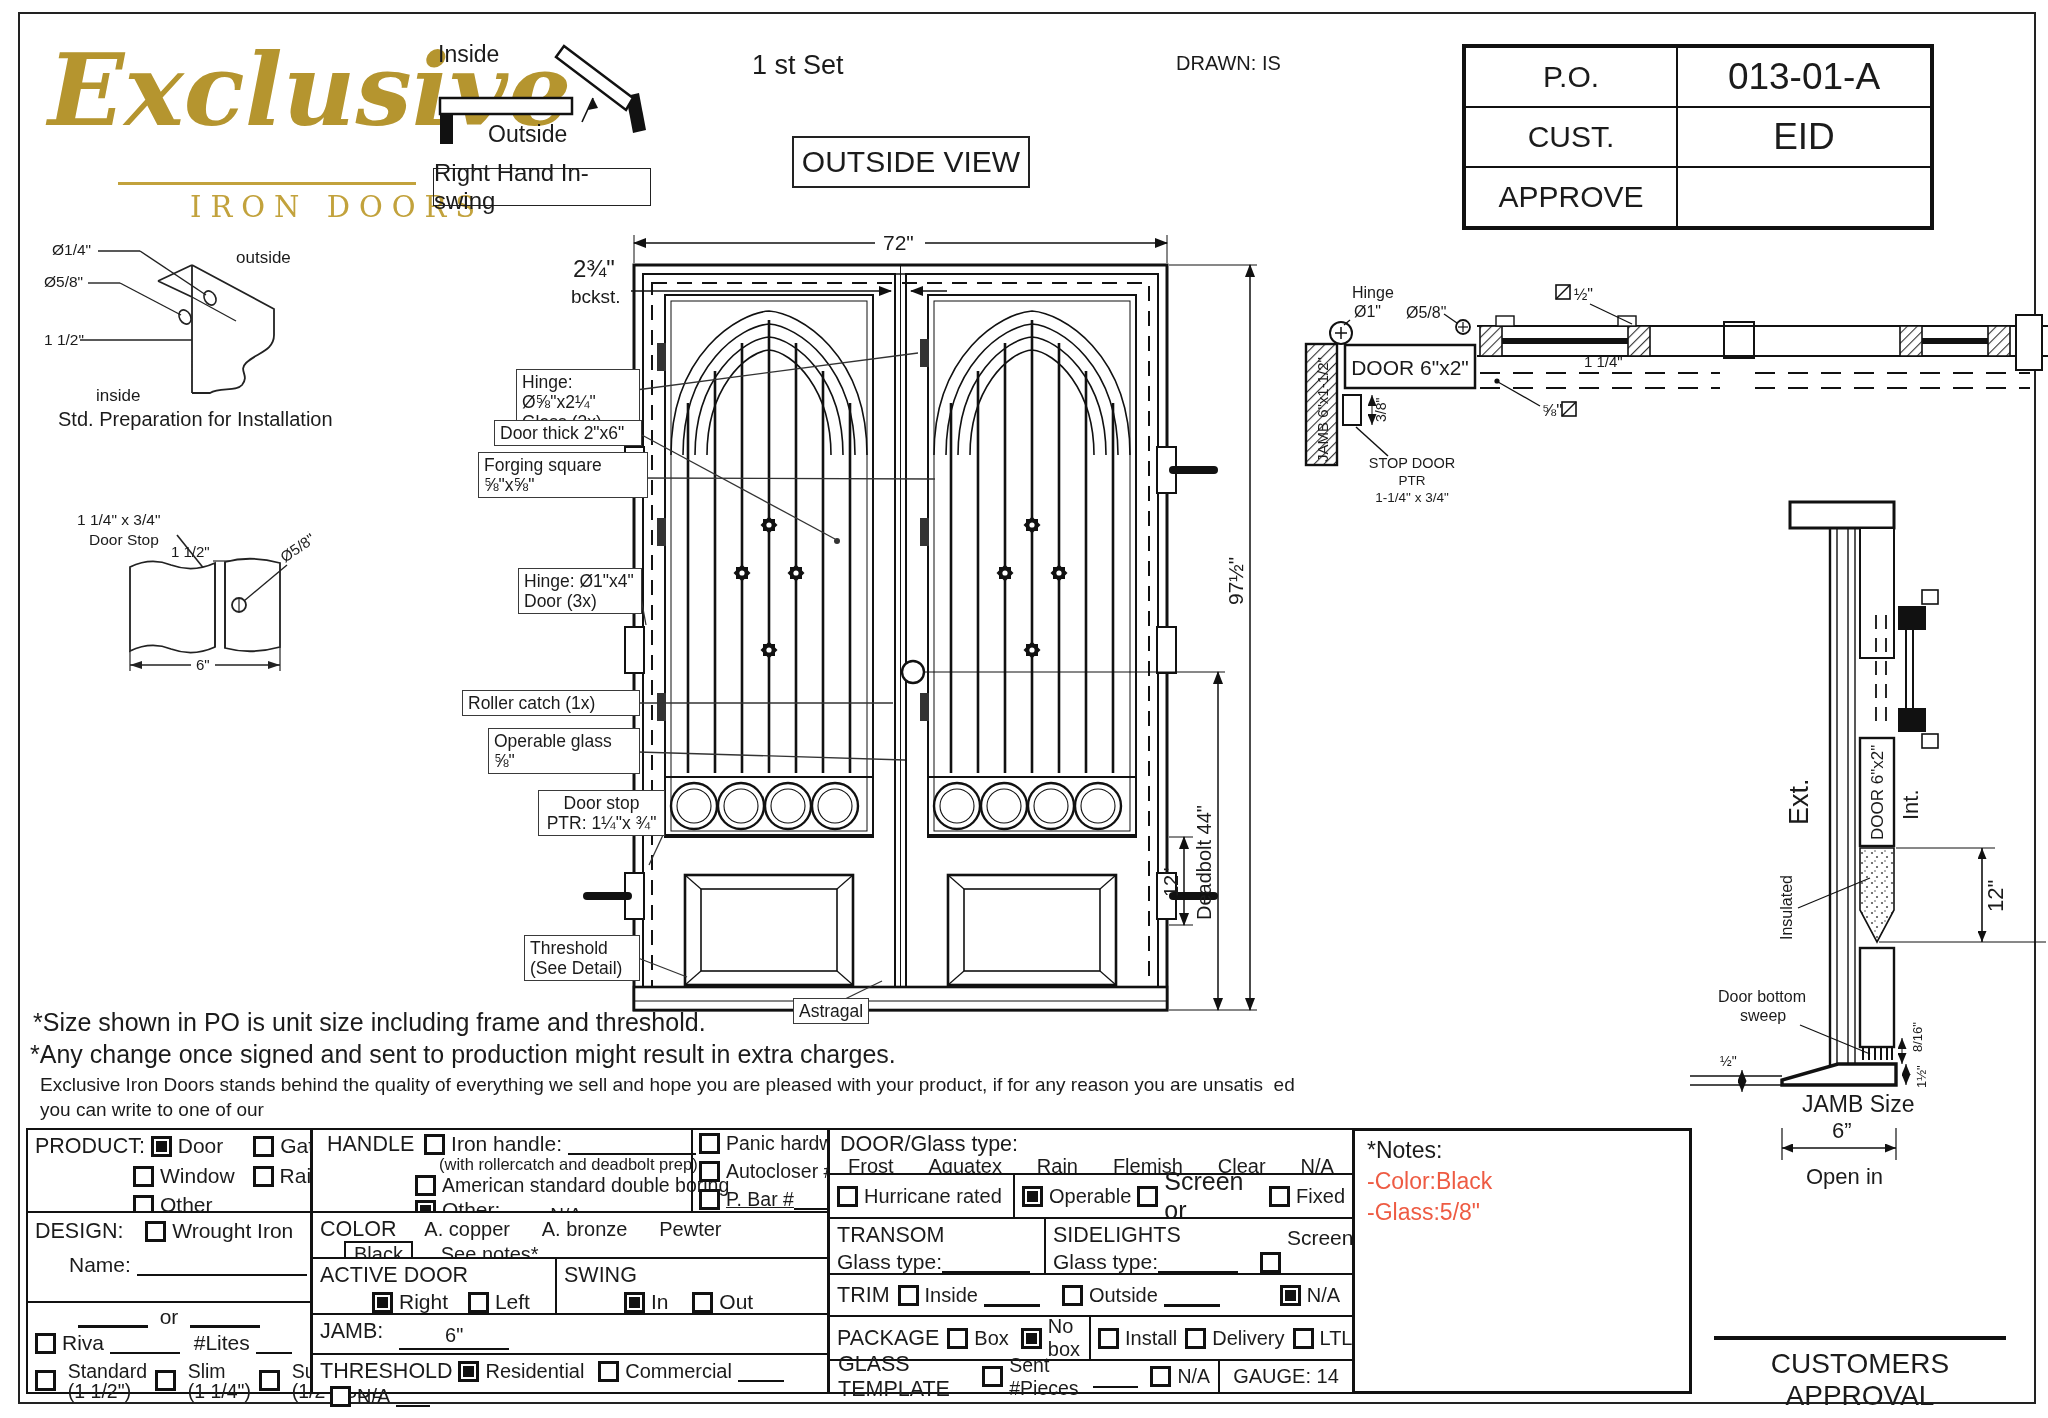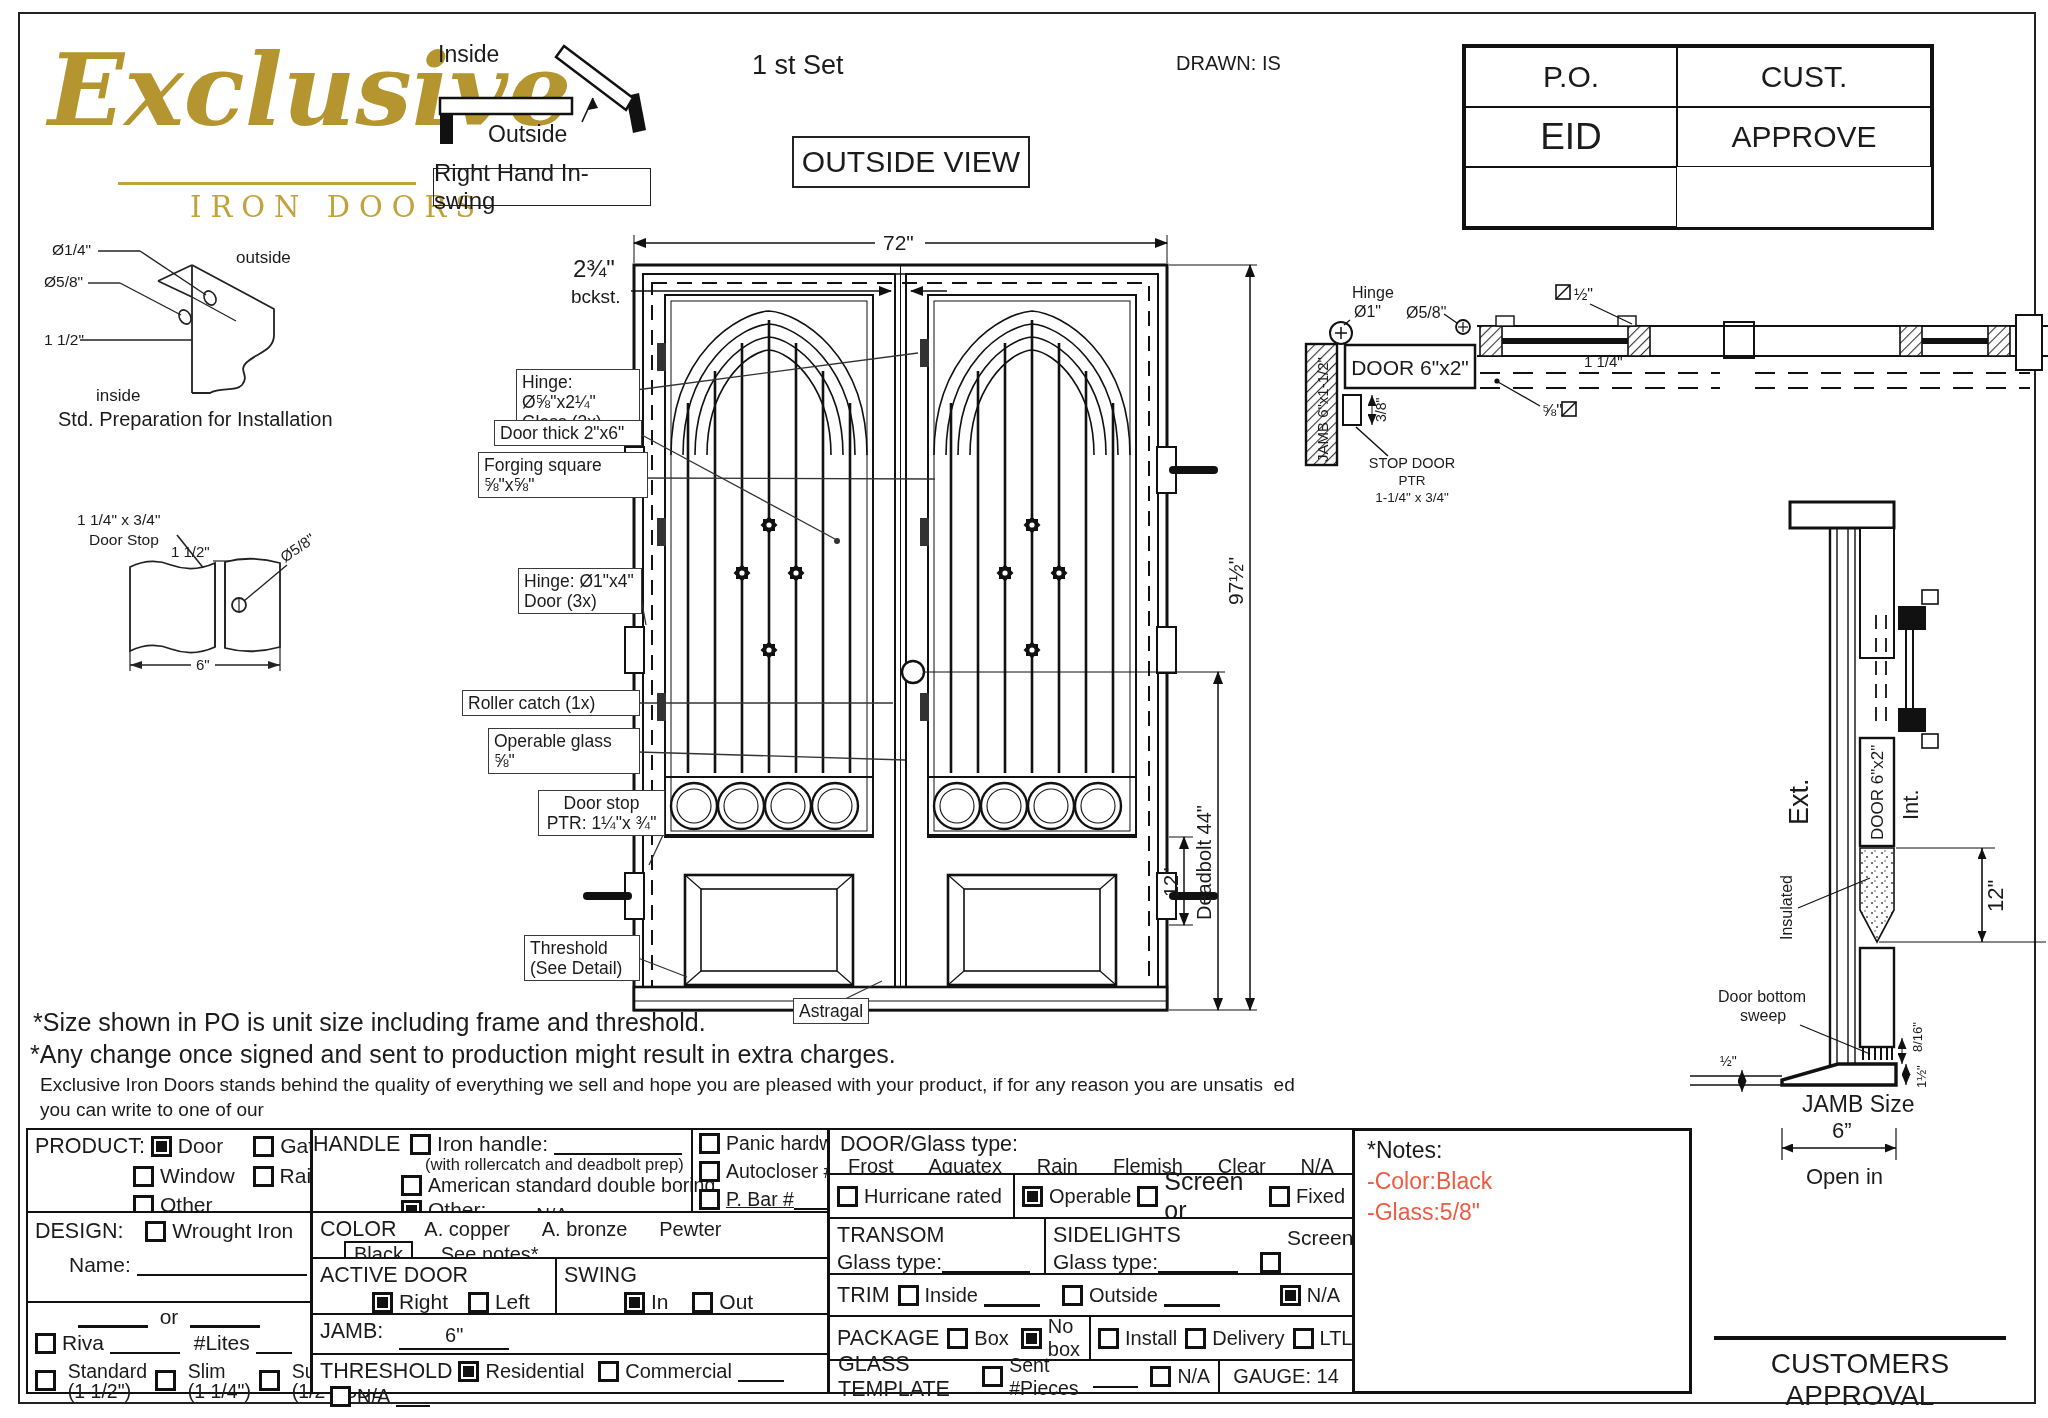--- a/index.html
+++ b/index.html
@@ -64,20 +64,21 @@
     <text x="58" y="102" font-size="23">Outside</text>
   </svg>
   <div class="abs boxed" style="left:433px;top:168px;width:218px;height:38px;font-size:24px;border-width:1.8px">Right Hand In-swing</div>
 
   <div class="abs" style="left:752px;top:50px;font-size:27px">1 st Set</div>
   <div class="abs boxed" style="left:792px;top:136px;width:238px;height:52px;font-size:30px">OUTSIDE VIEW</div>
   <div class="abs" style="left:1176px;top:52px;font-size:20px">DRAWN: IS</div>
 
   <div class="abs po-table" style="left:1462px;top:44px;width:472px;height:186px">
     <div class="pc po-lab">P.O.</div>
+    <div class="pc po-val">013-01-A</div>
     <div class="pc po-lab">CUST.</div>
     <div class="pc po-val">EID</div>
     <div class="pc po-lab">APPROVE</div>
     <div class="pc po-val"></div>
   </div>
 
   <svg class="abs" style="left:40px;top:235px" width="340" height="172" viewBox="0 0 340 172">
     <text x="12" y="20" font-size="15.5">Ø1/4"</text>
     <text x="4" y="52" font-size="15.5">Ø5/8"</text>
     <text x="4" y="110" font-size="15.5">1 1/2"</text>
@@ -540,21 +541,21 @@
     <div class="row" style="margin-top:6px">
       <span class="cb"></span>
       <span class="two"><span>Standard</span><br><span>(1 1/2")</span></span>
       <span class="cb" style="margin-left:2px"></span>
       <span class="two"><span>Slim</span><br><span>(1 1/4")</span></span>
       <span class="cb" style="margin-left:2px"></span>
       <span class="two"><span>Super Slim</span><br><span>(1/2") SDL</span></span>
     </div>
   </div>
 
-  <div class="cell" style="left:311px;top:1128px;width:518px;height:85px;padding:2px 0">
+  <div class="cell" style="left:311px;top:1128px;width:518px;height:85px;padding:2px 14px">
     <div style="position:absolute;left:378px;top:0;bottom:0;width:0;border-left:2.2px solid #111"></div>
     <div class="row" style="margin-top:0">
       <span class="title">HANDLE</span>
       <span class="cb" style="margin-left:4px"></span><span>Iron handle:</span>
       <span class="blank" style="width:128px"></span>
     </div>
     <div style="margin-left:112px;font-size:16.5px;margin-top:-2px">(with rollercatch and deadbolt prep)</div>
     <div class="row" style="margin-left:88px;margin-top:0;font-size:19.5px">
       <span class="cb"></span><span>American standard double boring</span>
     </div>

